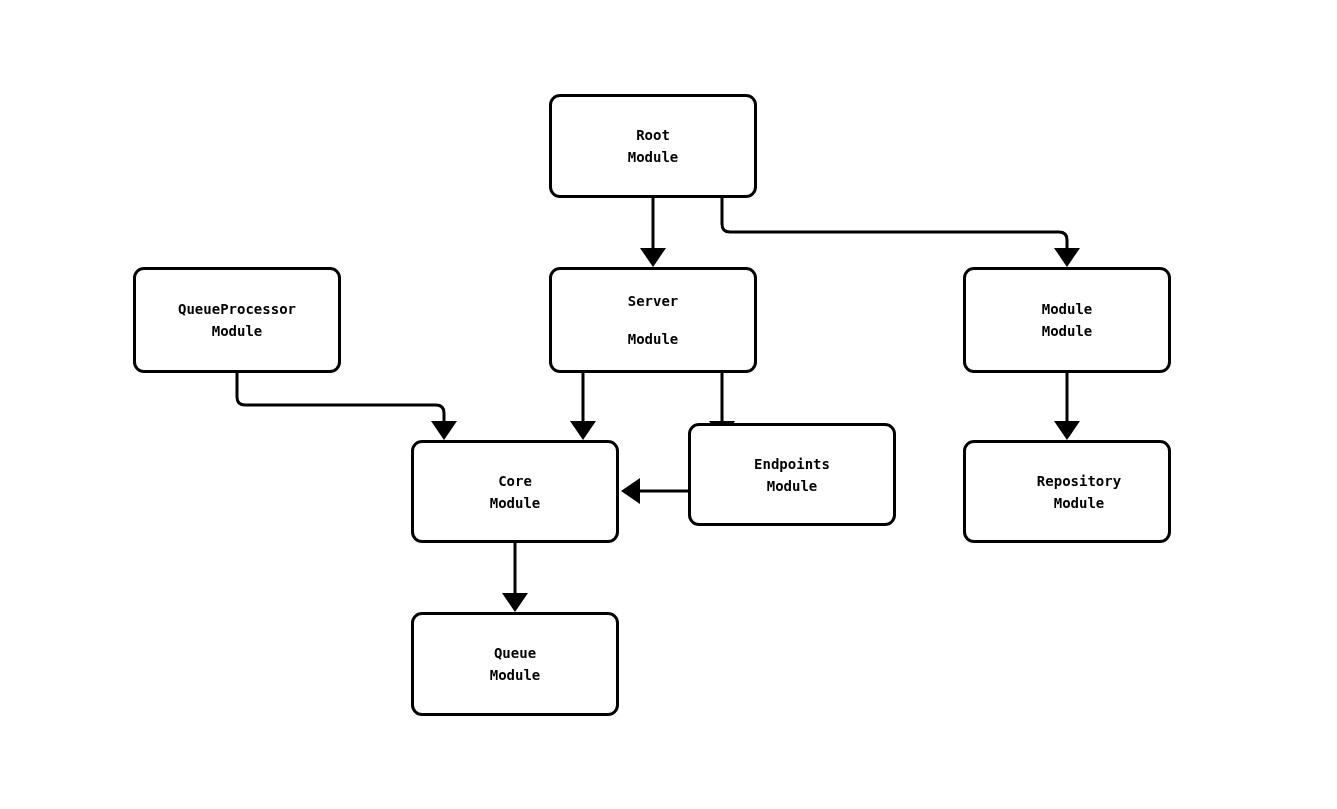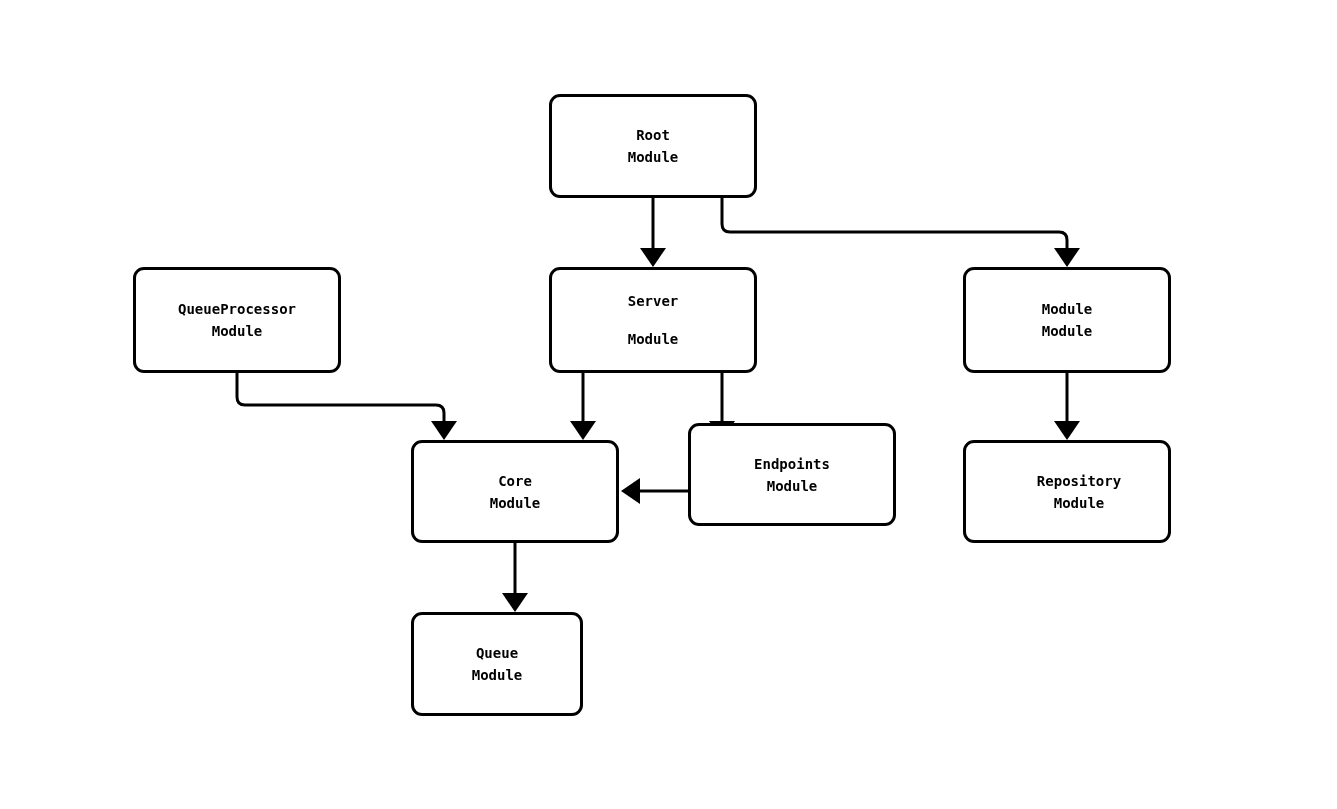--- a/index.html
+++ b/index.html
@@ -114,18 +114,18 @@
   <div class="node" style="left:688px; top:423px; width:208px; height:103px;">
     <span>Endpoints</span>
     <span>Module</span>
   </div>
 
   <div class="node" style="left:963px; top:440px; width:208px; height:103px;padding-left:24px;">
     <span>Repository</span>
     <span>Module</span>
   </div>
 
-  <div class="node" style="left:411px; top:612px; width:172px; height:104px;">
+  <div class="node" style="left:411px; top:612px; width:208px; height:104px;">
     <span>Queue</span>
     <span>Module</span>
   </div>
 
 </div>
 
 </body></html>

